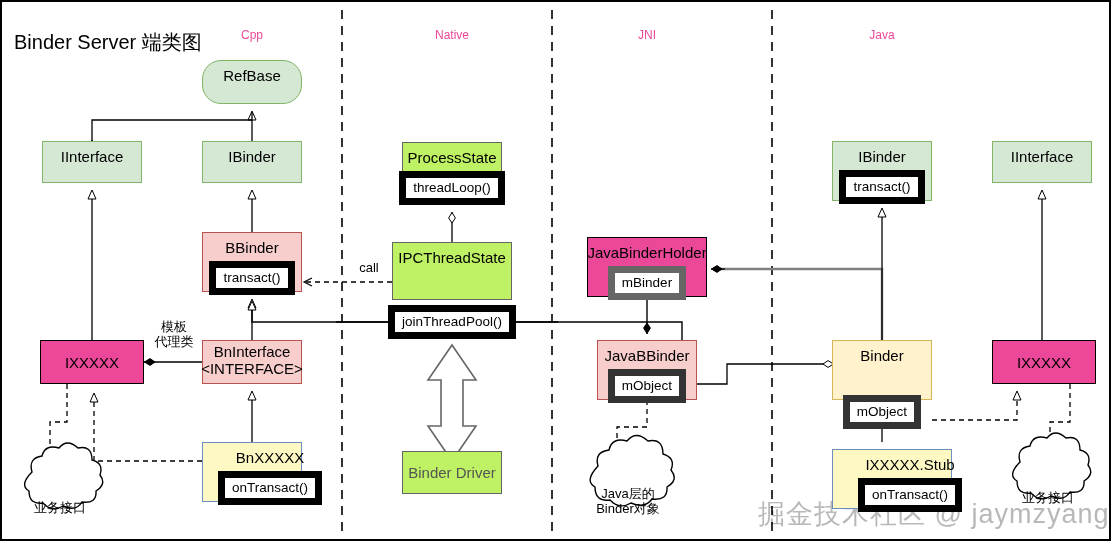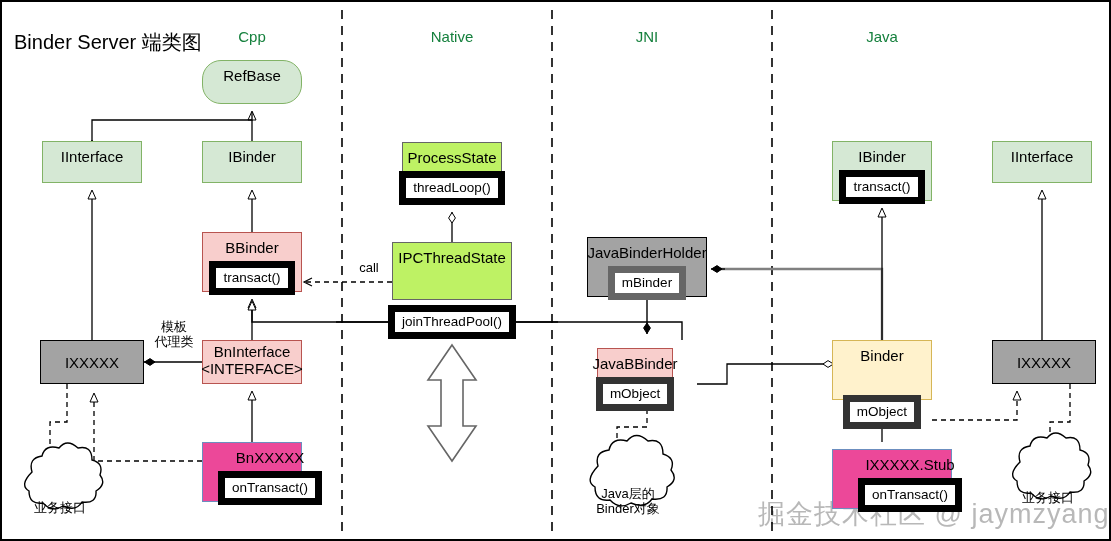--- a/index.html
+++ b/index.html
@@ -47,29 +47,29 @@
     border: 7px solid #000000;
     background: #fff;
     font-size: 13.5px;
     line-height: 16px;
     padding: 2px 7px;
     color: #000;
     text-align: center;
   }
   .green  { background: #d5e8d4; border-color: #82b366; }
   .red    { background: #f8cecc; border-color: #b85450; }
-  .blue   { background: #ec4899; border-color: #6c8ebf; padding-left: 36px; }
+  .blue   { background: #fef9c3; border-color: #6c8ebf; padding-left: 36px; }
   .yellow { background: #fff2cc; border-color: #d6b656; }
   .grey   { background: #bef264; border-color: #666666; }
-  .plain  { background: #a3a3a3; border-color: #000000; }
+  .plain  { background: #ec4899; border-color: #000000; }
 
   .lane-label {
     position: absolute;
-    font-size: 15px;
-    color: #15803d;
+    font-size: 12px;
+    color: #ec4899;
     text-align: center;
     white-space: nowrap;
   }
   #page-title {
     position: absolute;
     left: 12px;
     top: 27px;
     font-size: 20px;
     color: #000;
     white-space: nowrap;
@@ -292,27 +292,30 @@
   <div class="node grey" style="left:400px; top:140px; width:100px; height:58px;">
     <div class="title">ProcessState</div>
     <div class="method">threadLoop()</div>
   </div>
 
   <div class="node grey" style="left:390px; top:240px; width:120px; height:58px;gap:34px;">
     <div class="title">IPCThreadState</div>
     <div class="method">joinThreadPool()</div>
   </div>
 
+  <div class="node grey" style="left:400px; top:449px; width:100px; height:43px; justify-content:center; padding-top:0;">
+    <div class="title" style="color:#555;">Binder Driver</div>
+  </div>
 
   <div class="node plain" style="left:585px; top:235px; width:120px; height:60px;">
     <div class="title">JavaBinderHolder</div>
     <div class="method" style="border-color:#666;">mBinder</div>
   </div>
 
-  <div class="node red" style="left:595px; top:338px; width:76px; height:60px;margin-top:8px;">
+  <div class="node red" style="left:595px; top:338px; width:100px; height:60px;">
     <div class="title">JavaBBinder</div>
     <div class="method" style="border-color:#333;">mObject</div>
   </div>
 
   <div class="node green" style="left:830px; top:139px; width:100px; height:60px;">
     <div class="title">IBinder</div>
     <div class="method">transact()</div>
   </div>
 
   <div class="node green" style="left:990px; top:139px; width:100px; height:42px;">

